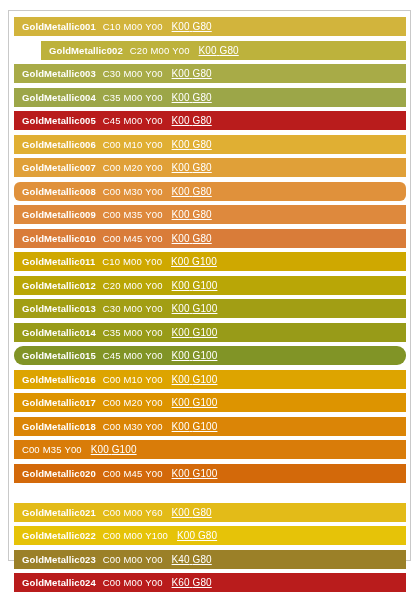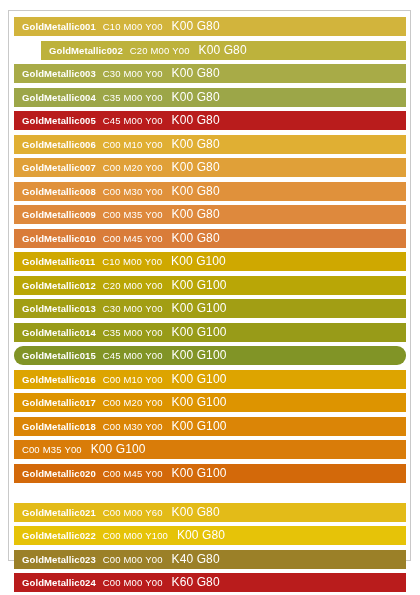--- a/index.html
+++ b/index.html
@@ -59,21 +59,22 @@
     font-weight: normal;
     font-size: 9.5px;
     margin-right: 9px;
   }
   .sw-cmy .sep {
     display: inline-block;
     width: 3px;
   }
   .sw-kg {
     font-weight: normal;
-    font-size: 12px;
+    font-size: 10px;
+    text-decoration: underline;
   }
 </style>
 </head>
 <body>
 
 <div id="swatch-panel">
   <div class="swatch-list">
       <div class="swatch-row" style="background-color: rgb(210, 180, 60);">
         <div class="swatch-label">
           <span class="sw-name">GoldMetallic001</span>
@@ -116,21 +117,21 @@
           <span class="sw-kg"><span>K00</span><span class="sep"> </span><span>G80</span></span>
         </div>
       </div>
       <div class="swatch-row" style="background-color: rgb(224, 160, 56);">
         <div class="swatch-label">
           <span class="sw-name">GoldMetallic007</span>
           <span class="sw-cmy"><span>C00</span><span class="sep"> </span><span>M20</span><span class="sep"> </span><span>Y00</span></span>
           <span class="sw-kg"><span>K00</span><span class="sep"> </span><span>G80</span></span>
         </div>
       </div>
-      <div class="swatch-row" style="background-color: rgb(224, 145, 59);">
+      <div class="swatch-row" style="background-color: rgb(224, 145, 59); border-radius: 6px;">
         <div class="swatch-label">
           <span class="sw-name">GoldMetallic008</span>
           <span class="sw-cmy"><span>C00</span><span class="sep"> </span><span>M30</span><span class="sep"> </span><span>Y00</span></span>
           <span class="sw-kg"><span>K00</span><span class="sep"> </span><span>G80</span></span>
         </div>
       </div>
       <div class="swatch-row" style="background-color: rgb(222, 137, 61);">
         <div class="swatch-label">
           <span class="sw-name">GoldMetallic009</span>
           <span class="sw-cmy"><span>C00</span><span class="sep"> </span><span>M35</span><span class="sep"> </span><span>Y00</span></span>

